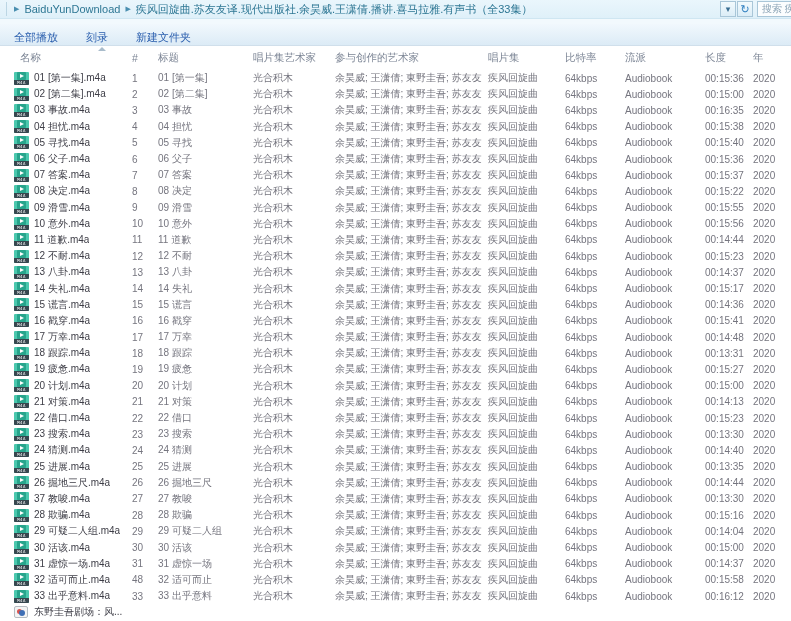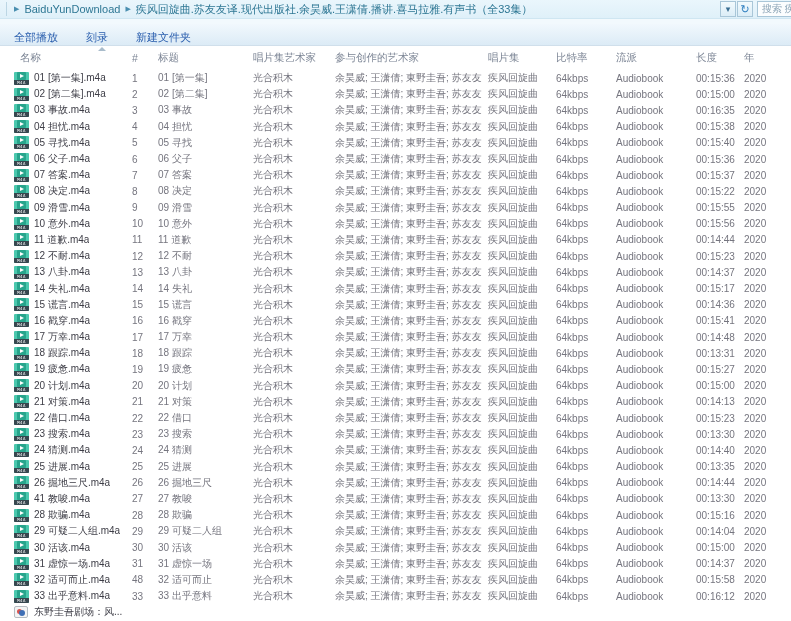--- a/index.html
+++ b/index.html
@@ -58,21 +58,21 @@
   }
   .rows{}
   .frow{display:flex;align-items:center;height:16.2px;font-size:10px;cursor:default;}
   .cell{white-space:nowrap;overflow:hidden;box-sizing:border-box;}
 
   .c-name{width:130px;padding-left:14px;display:flex;align-items:center;color:#3d3d46;}
   .c-num{width:28px;padding-left:2px;color:#75757f;}
   .c-title{width:95px;color:#75757f;}
   .c-albart{width:82px;color:#75757f;}
   .c-artists{width:153px;color:#75757f;}
-  .c-album{width:68px;color:#75757f;}
+  .c-album{width:77px;color:#75757f;}
   .c-bitrate{width:60px;color:#75757f;}
   .c-genre{width:80px;color:#75757f;}
   .c-length{width:48px;color:#75757f;}
   .c-year{width:38px;color:#75757f;}
 
   .hdr-cell.c-name{color:#7b8494;padding-left:20px;}
   .hdr-cell.c-num,.hdr-cell.c-title,.hdr-cell.c-albart,.hdr-cell.c-artists,
   .hdr-cell.c-album,.hdr-cell.c-bitrate,.hdr-cell.c-genre,.hdr-cell.c-length,
   .hdr-cell.c-year{color:#7b8494;}
 
@@ -643,21 +643,21 @@
     <span class="cell c-length">00:14:44</span>
     <span class="cell c-year">2020</span>
   </div>
 
   <div class="frow">
     <span class="cell c-name">
       <span class="m4a-icon">
         <span class="play"></span>
         <span class="band">M4A</span>
       </span>
-      <span class="name-text">41 教唆.m4a</span>
+      <span class="name-text">37 教唆.m4a</span>
     </span>
     <span class="cell c-num">27</span>
     <span class="cell c-title">27 教唆</span>
     <span class="cell c-albart">光合积木</span>
     <span class="cell c-artists">余昊威; 王潇倩; 東野圭吾; 苏友友</span>
     <span class="cell c-album">疾风回旋曲</span>
     <span class="cell c-bitrate">64kbps</span>
     <span class="cell c-genre">Audiobook</span>
     <span class="cell c-length">00:13:30</span>
     <span class="cell c-year">2020</span>

